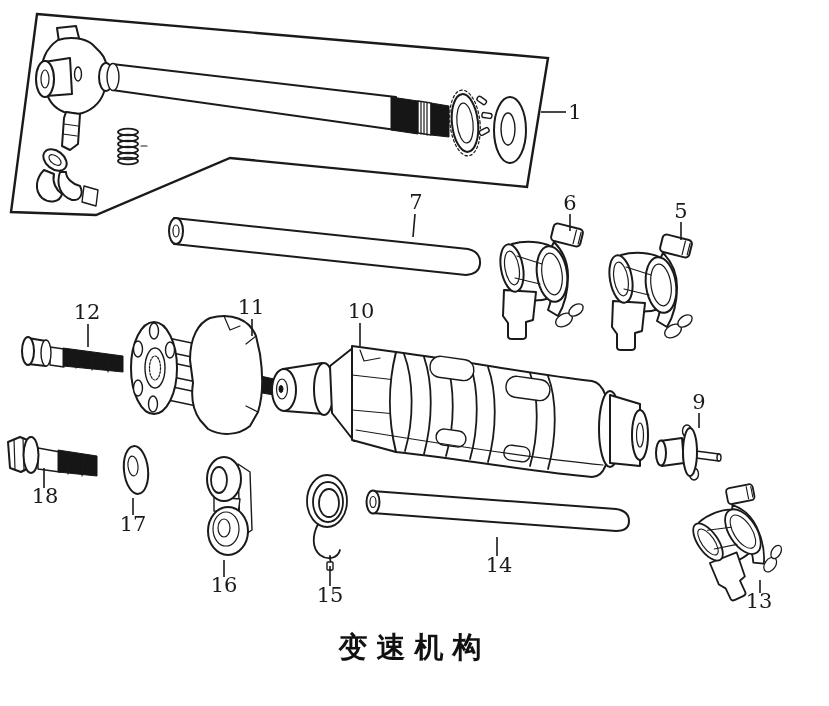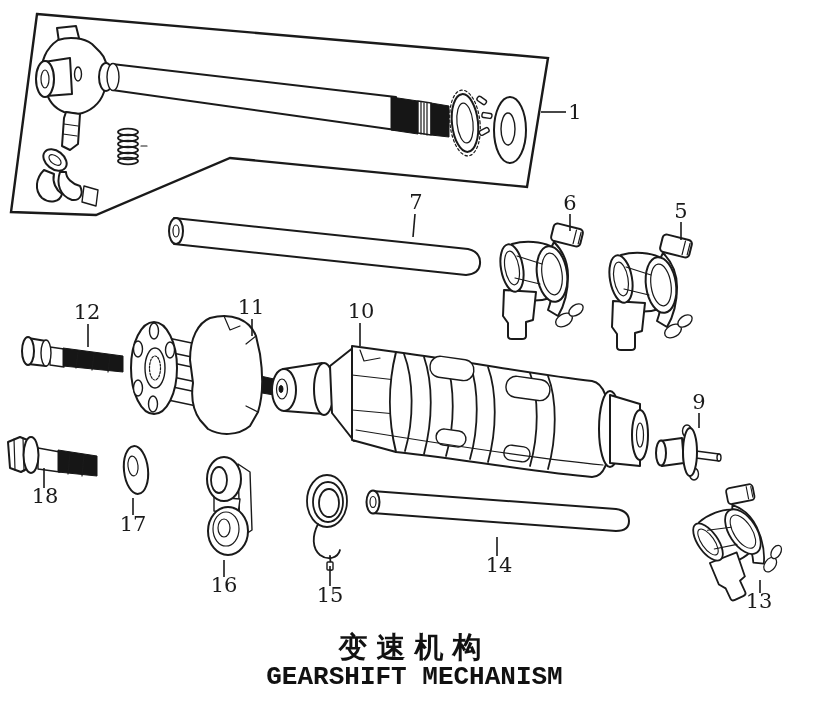--- a/index.html
+++ b/index.html
@@ -244,14 +244,13 @@
         <line x1="224" y1="560" x2="224" y2="577" stroke="#1a1a1a" stroke-width="1.6"></line>
         <text x="224" y="586" text-anchor="middle" dominant-baseline="middle" fill="#1a1a1a" font-size="21" font-family="&quot;DejaVu Serif&quot;, serif">16</text>
         <line x1="133" y1="498" x2="133" y2="515" stroke="#1a1a1a" stroke-width="1.6"></line>
         <text x="133" y="525" text-anchor="middle" dominant-baseline="middle" fill="#1a1a1a" font-size="21" font-family="&quot;DejaVu Serif&quot;, serif">17</text>
         <line x1="44" y1="468" x2="44" y2="488" stroke="#1a1a1a" stroke-width="1.6"></line>
         <text x="45" y="497" text-anchor="middle" dominant-baseline="middle" fill="#1a1a1a" font-size="21" font-family="&quot;DejaVu Serif&quot;, serif">18</text>
       </g>
   </svg>
 
   <div class="titles title-cn">变速机构</div>
-  <div class="titles title-en">GEARSHIFT MECHANISM</div>
 </div>
 
 </body></html>

